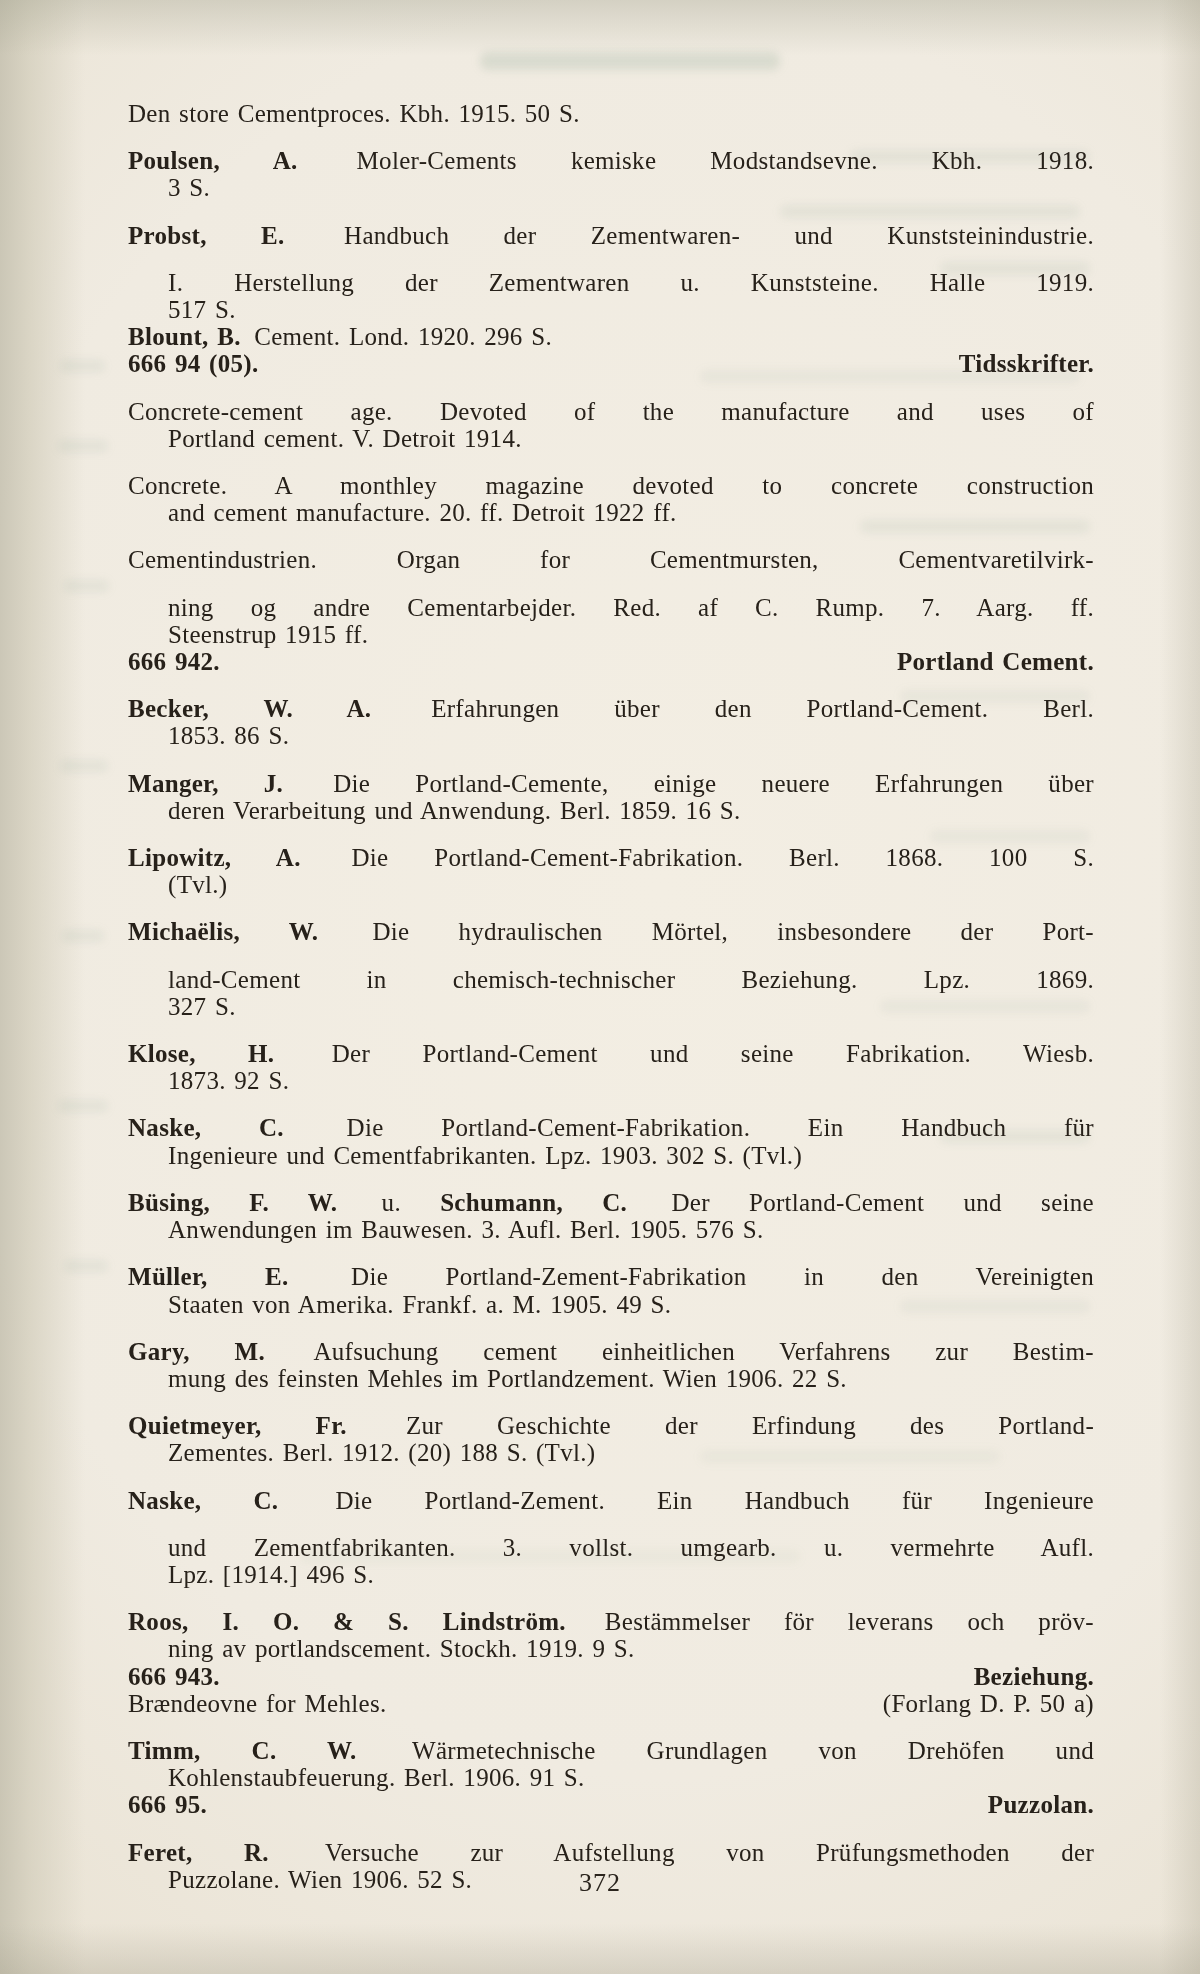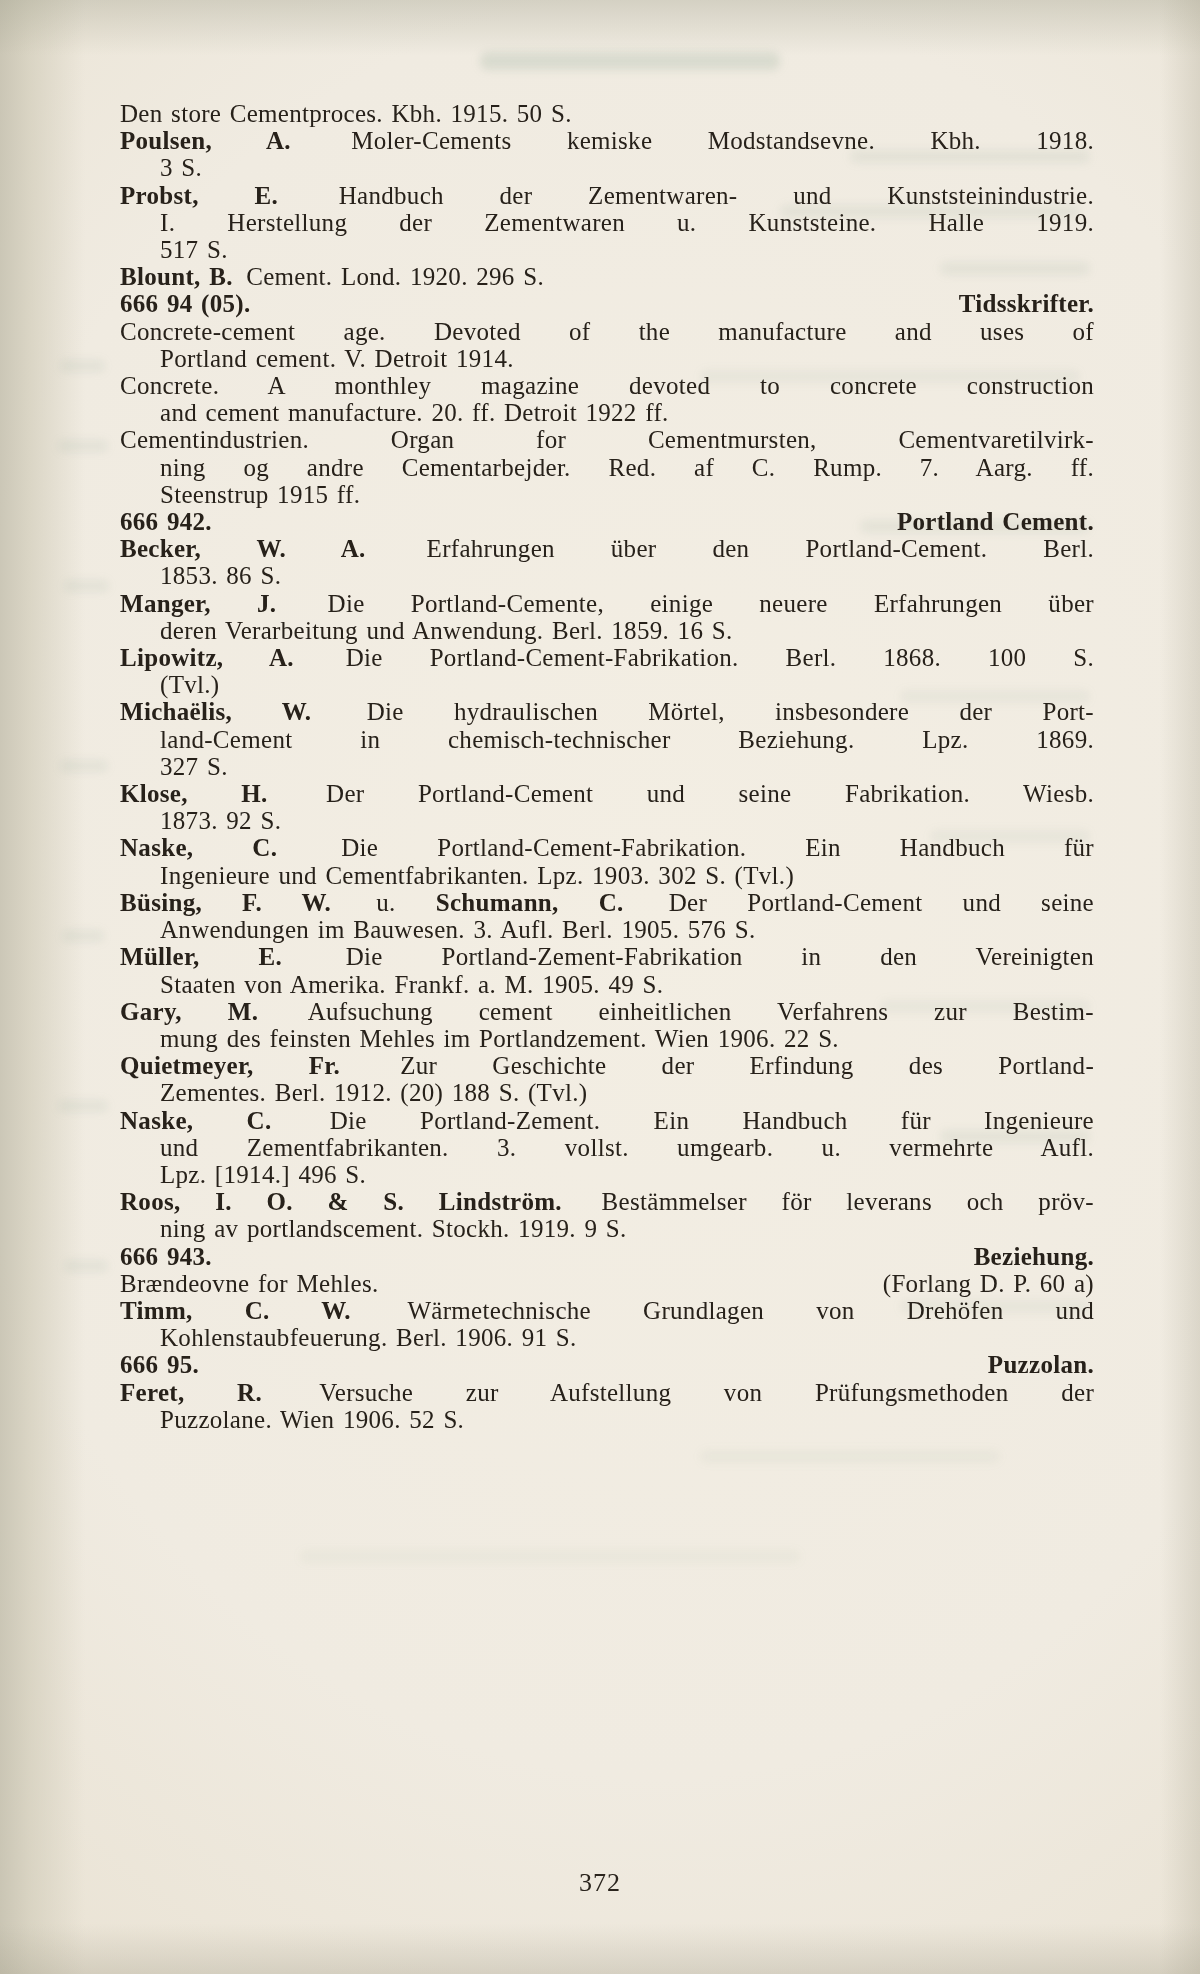--- a/index.html
+++ b/index.html
@@ -40,32 +40,32 @@
   }
   .ghost {
     position: absolute;
     background: rgba(118,148,126,0.10);
     border-radius: 8px;
     filter: blur(4px);
     pointer-events: none;
   }
   .content {
     position: absolute;
-    left: 120px;
+    left: 128px;
     right: 106px;
     top: 100px;
     color: #27211a;
     font-size: 25px;
     line-height: 27.2px;
     letter-spacing: 0.3px;
     word-spacing: 2px;
   }
   .entry { margin: 0; }
   .line { text-align: left; }
-  .line.just { text-align: justify; text-align-last: justify; }
+  .line.just { text-align: justify; text-align-last: justify; margin-top: 20px; }
   .line.cont { padding-left: 40px; }
   .b { font-weight: bold; margin-right: 5px; }
   .heading {
     display: flex;
     justify-content: space-between;
     font-weight: bold;
     font-family: Liberation Serif, serif;
   }
   .split {
     display: flex;
@@ -199,21 +199,21 @@
       <div class="entry">
         <div class="line just"><span class="b">Roos, I. O. &amp; S. Lindström.</span><span> Bestämmelser för leverans och pröv-</span></div>
         <div class="line cont"><span>ning av portlandscement. Stockh. 1919. 9 S.</span></div>
       </div>
       <div class="line heading">
         <span>666 943.</span>
         <span>Beziehung.</span>
       </div>
       <div class="line split">
         <span>Brændeovne for Mehles.</span>
-        <span>(Forlang D. P. 60 a)</span>
+        <span>(Forlang D. P. 50 a)</span>
       </div>
       <div class="entry">
         <div class="line just"><span class="b">Timm, C. W.</span><span> Wärmetechnische Grundlagen von Drehöfen und</span></div>
         <div class="line cont"><span>Kohlenstaubfeuerung. Berl. 1906. 91 S.</span></div>
       </div>
       <div class="line heading">
         <span>666 95.</span>
         <span>Puzzolan.</span>
       </div>
       <div class="entry">

